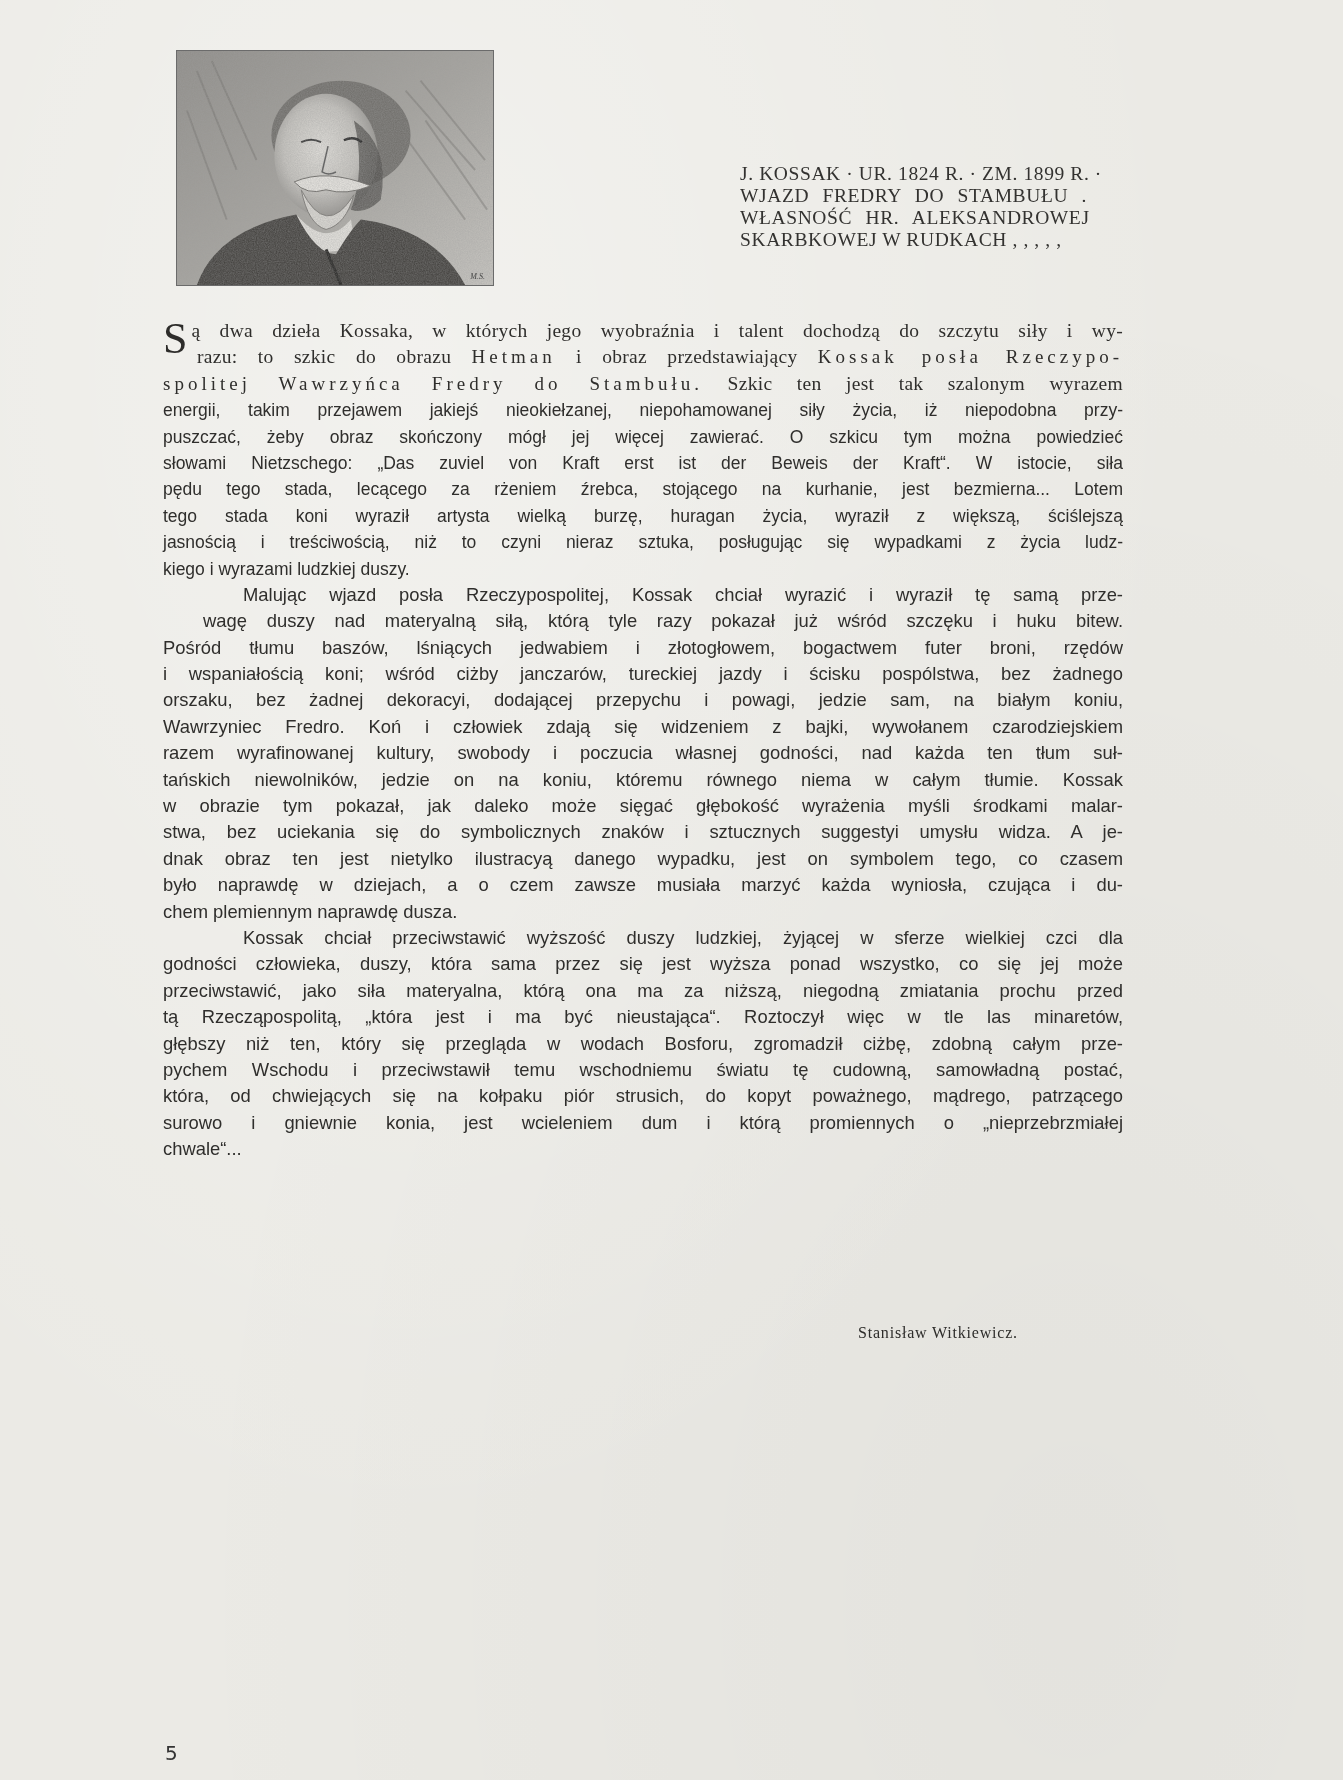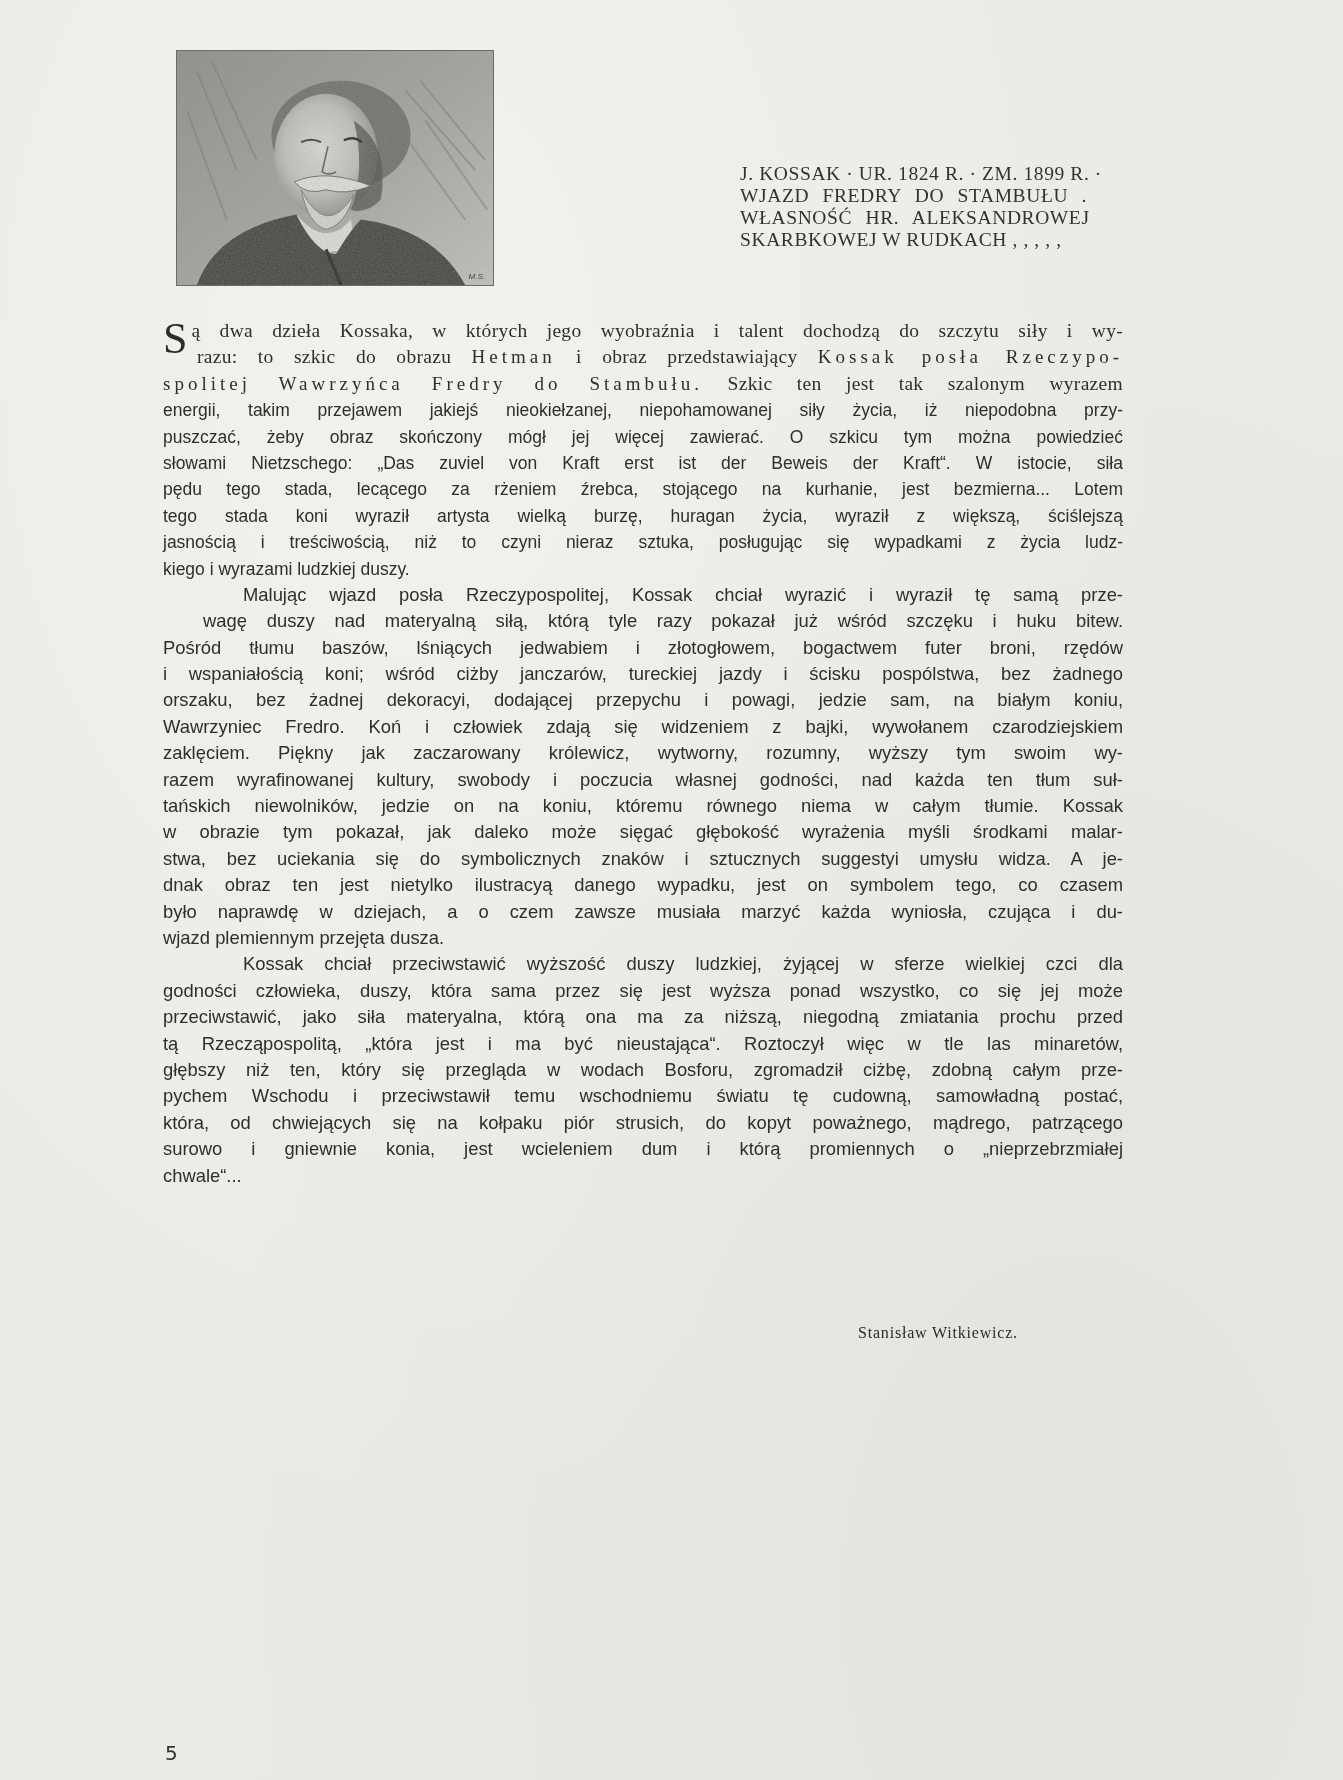--- a/index.html
+++ b/index.html
@@ -37,21 +37,21 @@
     background: #b9b7b2;
   }
   .portrait svg { display: block; width: 100%; height: 100%; }
   .portrait-signature {
     position: absolute;
     right: 8px;
     bottom: 4px;
     font-size: 8px;
     color: #444;
     font-style: italic;
-    font-family: Liberation Sans, sans-serif;
+    font-family: Liberation Serif, serif;
   }
 
   
   .caption {
     position: absolute;
     left: 740px;
     top: 163px;
     width: 400px;
     font-family: "Liberation Serif", "DejaVu Serif", serif;
     font-size: 19.5px;
@@ -212,28 +212,27 @@
       <span class="line narrow last" style="display: block; width: auto;">kiego i wyrazami ludzkiej duszy.</span>
     </div>
 
     <div class="p2">
       <span class="line indent" style="display: block; width: auto;">Malując wjazd posła Rzeczypospolitej, Kossak chciał wyrazić i wyraził tę samą prze-</span>
       <span class="line" style="display: block; width: auto; margin-left: 40px;">wagę duszy nad materyalną siłą, którą tyle razy pokazał już wśród szczęku i huku bitew.</span>
       <span class="line" style="display: block; width: auto;">Pośród tłumu baszów, lśniących jedwabiem i złotogłowem, bogactwem futer broni, rzędów</span>
       <span class="line" style="display: block; width: auto;">i wspaniałością koni; wśród ciżby janczarów, tureckiej jazdy i ścisku pospólstwa, bez żadnego</span>
       <span class="line" style="display: block; width: auto;">orszaku, bez żadnej dekoracyi, dodającej przepychu i powagi, jedzie sam, na białym koniu,</span>
       <span class="line" style="display: block; width: auto;">Wawrzyniec Fredro. Koń i człowiek zdają się widzeniem z bajki, wywołanem czarodziejskiem</span>
-      <span class="line" style="display: block; width: auto;">zaklęciem. Piękny jak zaczarowany królewicz, wytworny, rozumny, wyższy tym swoim wy-</span>
       <span class="line" style="display: block; width: auto;">razem wyrafinowanej kultury, swobody i poczucia własnej godności, nad każda ten tłum suł-</span>
       <span class="line" style="display: block; width: auto;">tańskich niewolników, jedzie on na koniu, któremu równego niema w całym tłumie. Kossak</span>
       <span class="line" style="display: block; width: auto;">w obrazie tym pokazał, jak daleko może sięgać głębokość wyrażenia myśli środkami malar-</span>
       <span class="line" style="display: block; width: auto;">stwa, bez uciekania się do symbolicznych znaków i sztucznych suggestyi umysłu widza. A je-</span>
       <span class="line" style="display: block; width: auto;">dnak obraz ten jest nietylko ilustracyą danego wypadku, jest on symbolem tego, co czasem</span>
       <span class="line" style="display: block; width: auto;">było naprawdę w dziejach, a o czem zawsze musiała marzyć każda wyniosła, czująca i du-</span>
-      <span class="line last" style="display: block; width: auto;">wjazd plemiennym przejęta dusza.</span>
+      <span class="line last" style="display: block; width: auto;">chem plemiennym naprawdę dusza.</span>
     </div>
 
     <div class="p3">
       <span class="line indent" style="display: block; width: auto;">Kossak chciał przeciwstawić wyższość duszy ludzkiej, żyjącej w sferze wielkiej czci dla</span>
       <span class="line" style="display: block; width: auto;">godności człowieka, duszy, która sama przez się jest wyższa ponad wszystko, co się jej może</span>
       <span class="line" style="display: block; width: auto;">przeciwstawić, jako siła materyalna, którą ona ma za niższą, niegodną zmiatania prochu przed</span>
       <span class="line" style="display: block; width: auto;">tą Rzecząpospolitą, „która jest i ma być nieustająca“. Roztoczył więc w tle las minaretów,</span>
       <span class="line" style="display: block; width: auto;">głębszy niż ten, który się przegląda w wodach Bosforu, zgromadził ciżbę, zdobną całym prze-</span>
       <span class="line" style="display: block; width: auto;">pychem Wschodu i przeciwstawił temu wschodniemu światu tę cudowną, samowładną postać,</span>
       <span class="line" style="display: block; width: auto;">która, od chwiejących się na kołpaku piór strusich, do kopyt poważnego, mądrego, patrzącego</span>

